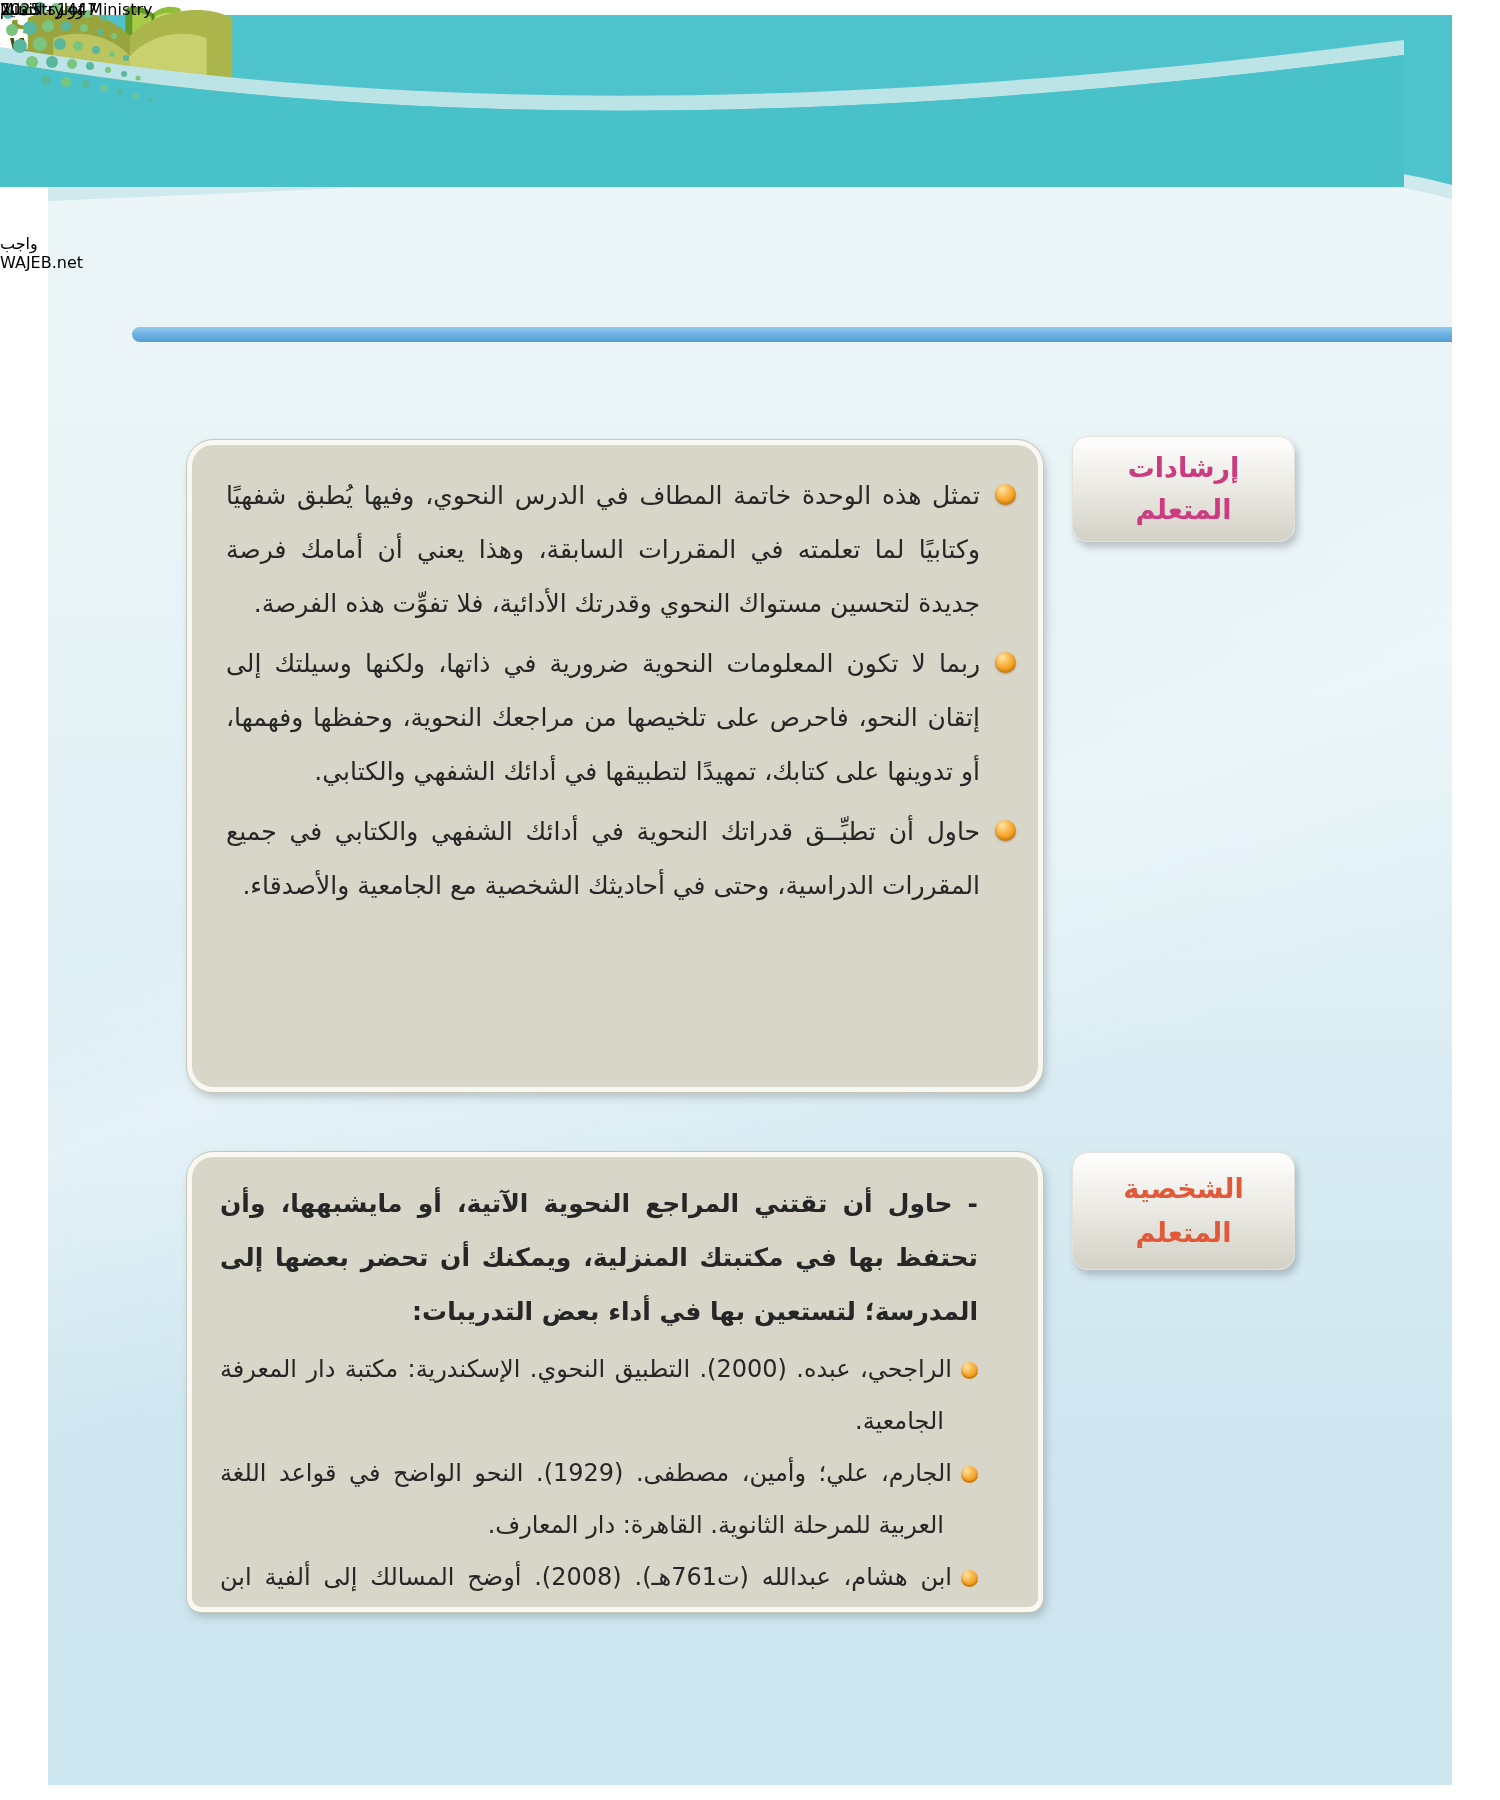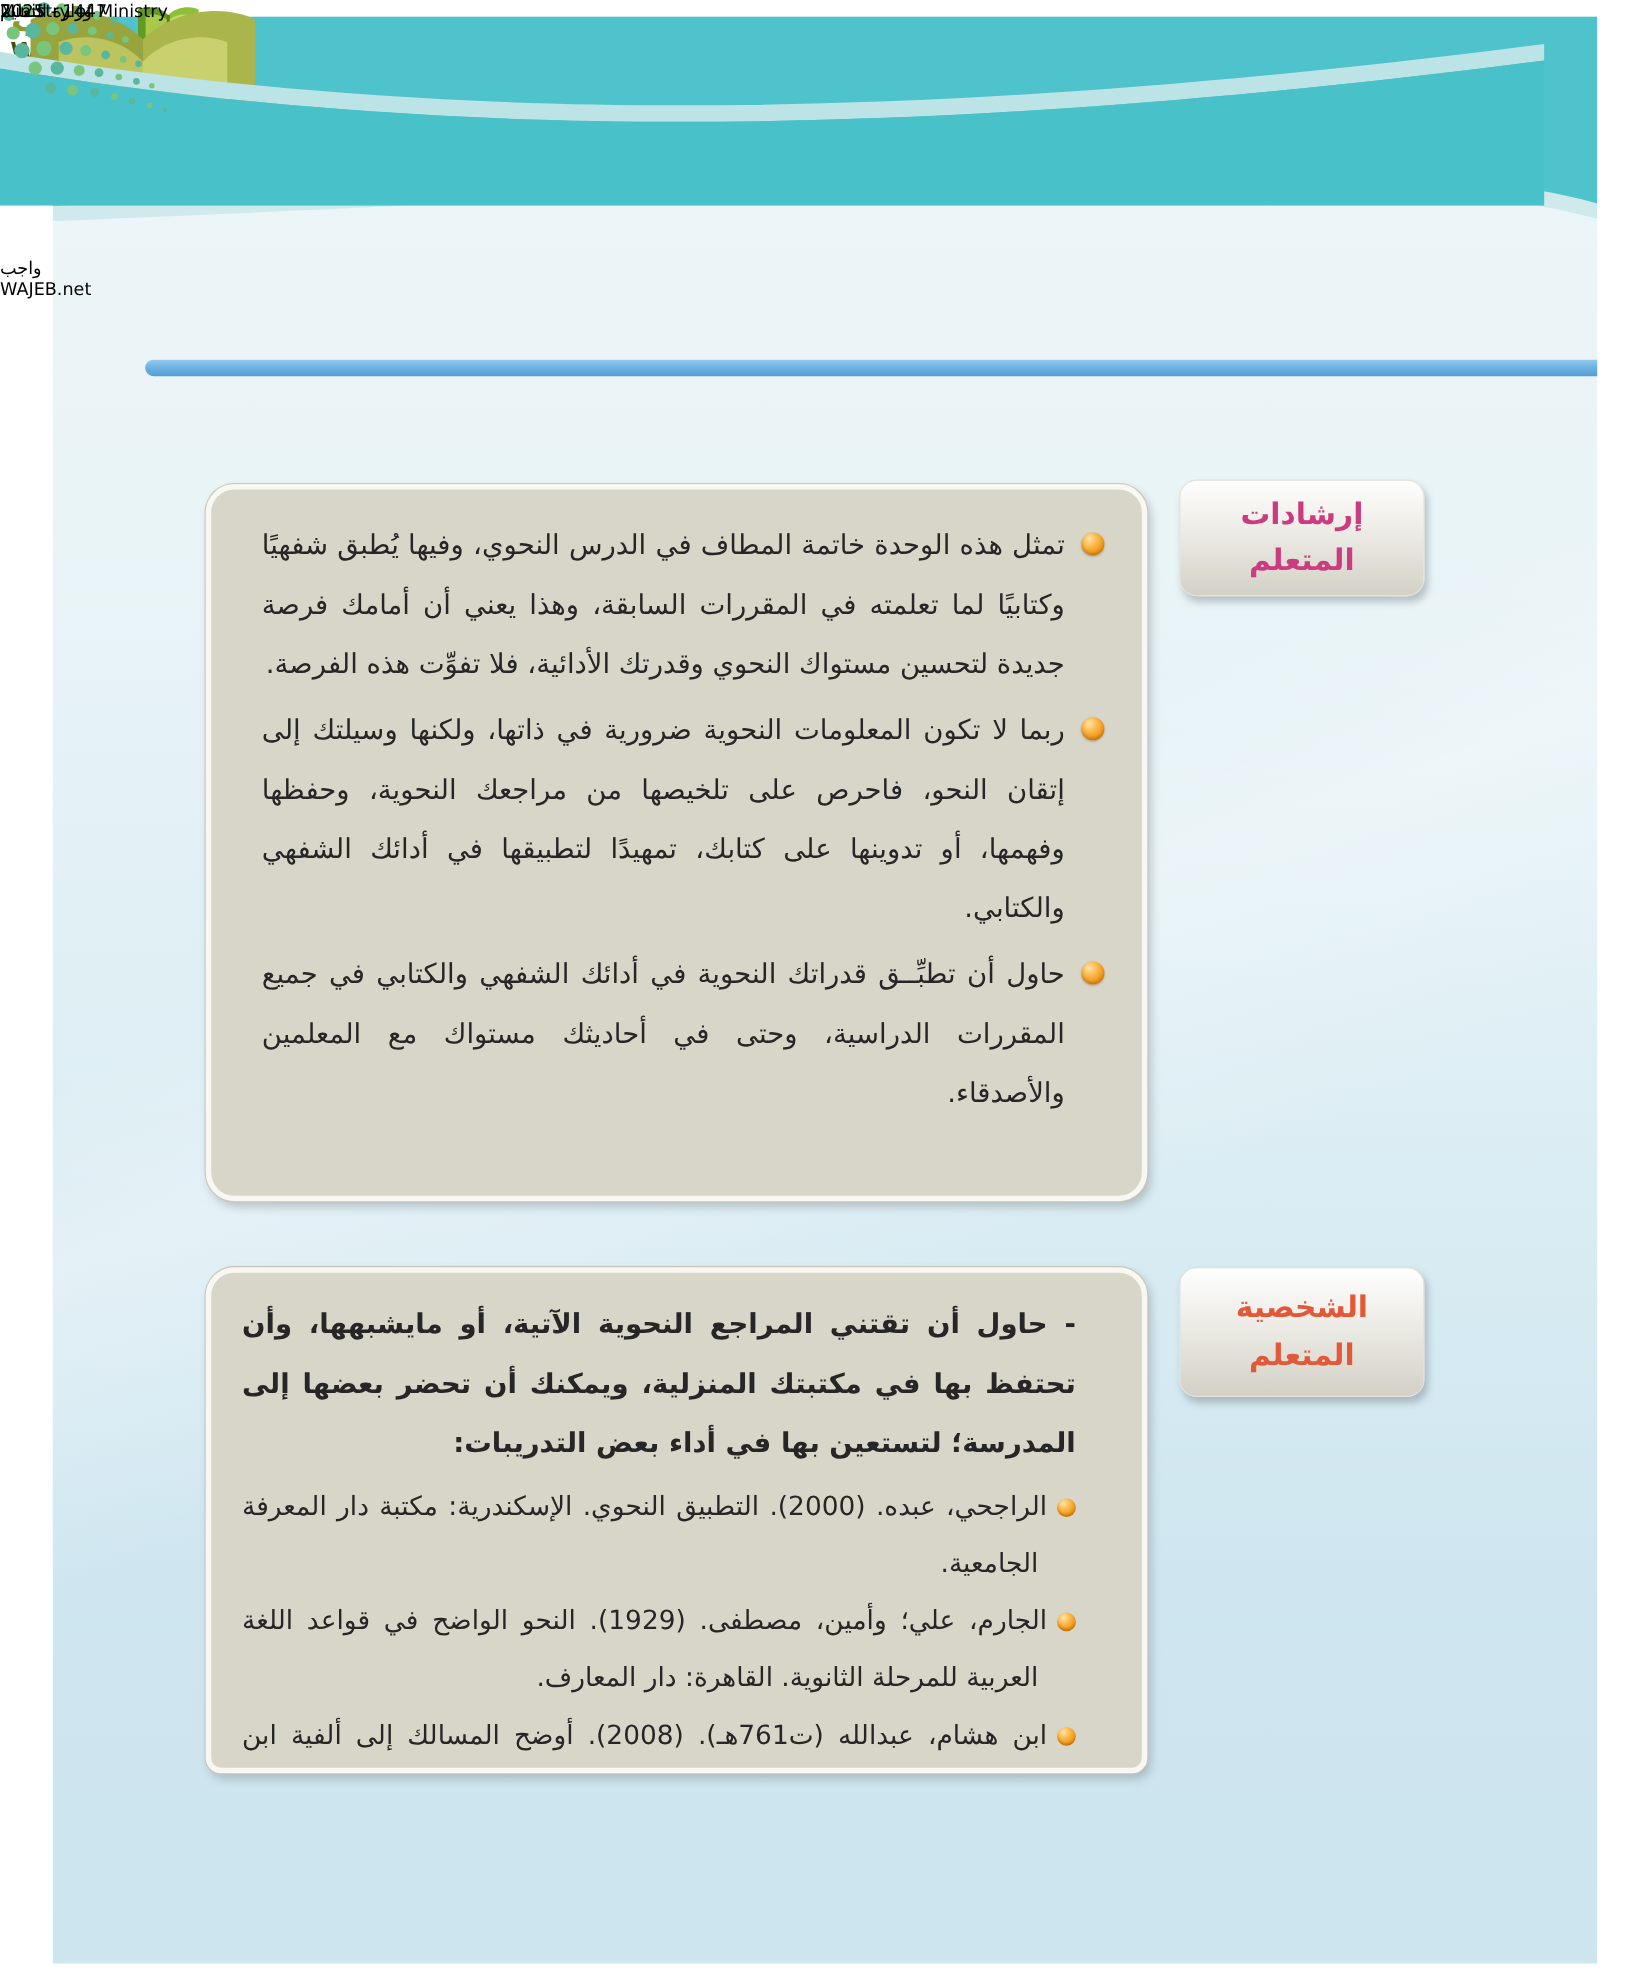--- a/index.html
+++ b/index.html
@@ -37,21 +37,21 @@
     background:#d8d6c9;
     border:5px solid #f8f7f2;border-radius:26px;
     box-shadow:0 0 0 1px #c6c6ba, 3px 5px 9px rgba(110,118,122,.38);
     box-sizing:border-box;
   }
   #card1{left:187px;top:440px;width:856px;height:652px;}
   #card2{left:187px;top:1152px;width:856px;height:460px;border-radius:26px 26px 14px 14px;}
   .card-inner{position:relative;z-index:5;direction:rtl;color:#262626;overflow:hidden;height:100%;box-sizing:border-box;}
   #card1 .card-inner{padding:24px 58px 14px 34px;font-size:25px;line-height:54px;}
   #card2 .card-inner{padding:20px 60px 12px 28px;font-size:24px;line-height:52px;}
-  .bullet-p{position:relative;margin:0 12px 6px;text-align:justify;}
+  .bullet-p{position:relative;margin:0 0 6px;text-align:justify;}
   .dot{
     position:absolute;right:-36px;top:15px;width:21px;height:21px;border-radius:50%;
     background:radial-gradient(circle at 35% 28%,#ffe3a6 0%,#f9b545 38%,#ef9414 72%,#d67c05 100%);
     box-shadow:inset 0 -2px 3px rgba(150,80,0,.45), 0 1px 2px rgba(0,0,0,.25);
   }
   .intro-p{margin:0 0 4px;font-weight:bold;font-size:25px;text-align:justify;line-height:54px;}
   .ref{position:relative;margin:0;text-align:justify;padding-right:34px;text-indent:-34px;}
   .ref .rdot{
     display:inline-block;width:17px;height:17px;border-radius:50%;margin-left:9px;vertical-align:middle;
     background:radial-gradient(circle at 35% 28%,#ffe3a6 0%,#f9b545 38%,#ef9414 72%,#d67c05 100%);
@@ -138,21 +138,21 @@
     <path d="M50,22 C43,14 30,11 20,15 L20,60 C30,56 43,59 50,66 Z" fill="#a8ca48"></path>
     <path d="M50,22 C57,14 70,11 80,15 L80,60 C70,56 57,59 50,66 Z" fill="#c2dc62"></path>
     <rect x="48" y="14" width="4" height="58" fill="#55831f"></rect>
   </svg>
 </div>
 
 <div id="card1" class="abs card">
   <div class="card-inner">
     <p class="bullet-p"><span class="dot"></span><span>تمثل هذه الوحدة خاتمة المطاف في الدرس النحوي، وفيها يُطبق شفهيًا وكتابيًا لما تعلمته في المقررات السابقة، وهذا يعني أن أمامك فرصة جديدة لتحسين مستواك النحوي وقدرتك الأدائية، فلا تفوِّت هذه الفرصة.</span></p>
     <p class="bullet-p"><span class="dot"></span><span>ربما لا تكون المعلومات النحوية ضرورية في ذاتها، ولكنها وسيلتك إلى إتقان النحو، فاحرص على تلخيصها من مراجعك النحوية، وحفظها وفهمها، أو تدوينها على كتابك، تمهيدًا لتطبيقها في أدائك الشفهي والكتابي.</span></p>
-    <p class="bullet-p"><span class="dot"></span><span>حاول أن تطبِّــق قدراتك النحوية في أدائك الشفهي والكتابي في جميع المقررات الدراسية، وحتى في أحاديثك مستواك مع المعلمين والأصدقاء.</span></p>
+    <p class="bullet-p"><span class="dot"></span><span>حاول أن تطبِّــق قدراتك النحوية في أدائك الشفهي والكتابي في جميع المقررات الدراسية، وحتى في أحاديثك الشخصية مع الجامعية والأصدقاء.</span></p>
   </div>
 </div>
 <div id="ribbon-card1" class="ribbon"></div>
 
 <div id="tag1" class="abs tag">
   <div>إرشادات</div>
   <div>المتعلم</div>
 </div>
 <div id="ribbon-tag1" class="ribbon"></div>
 

